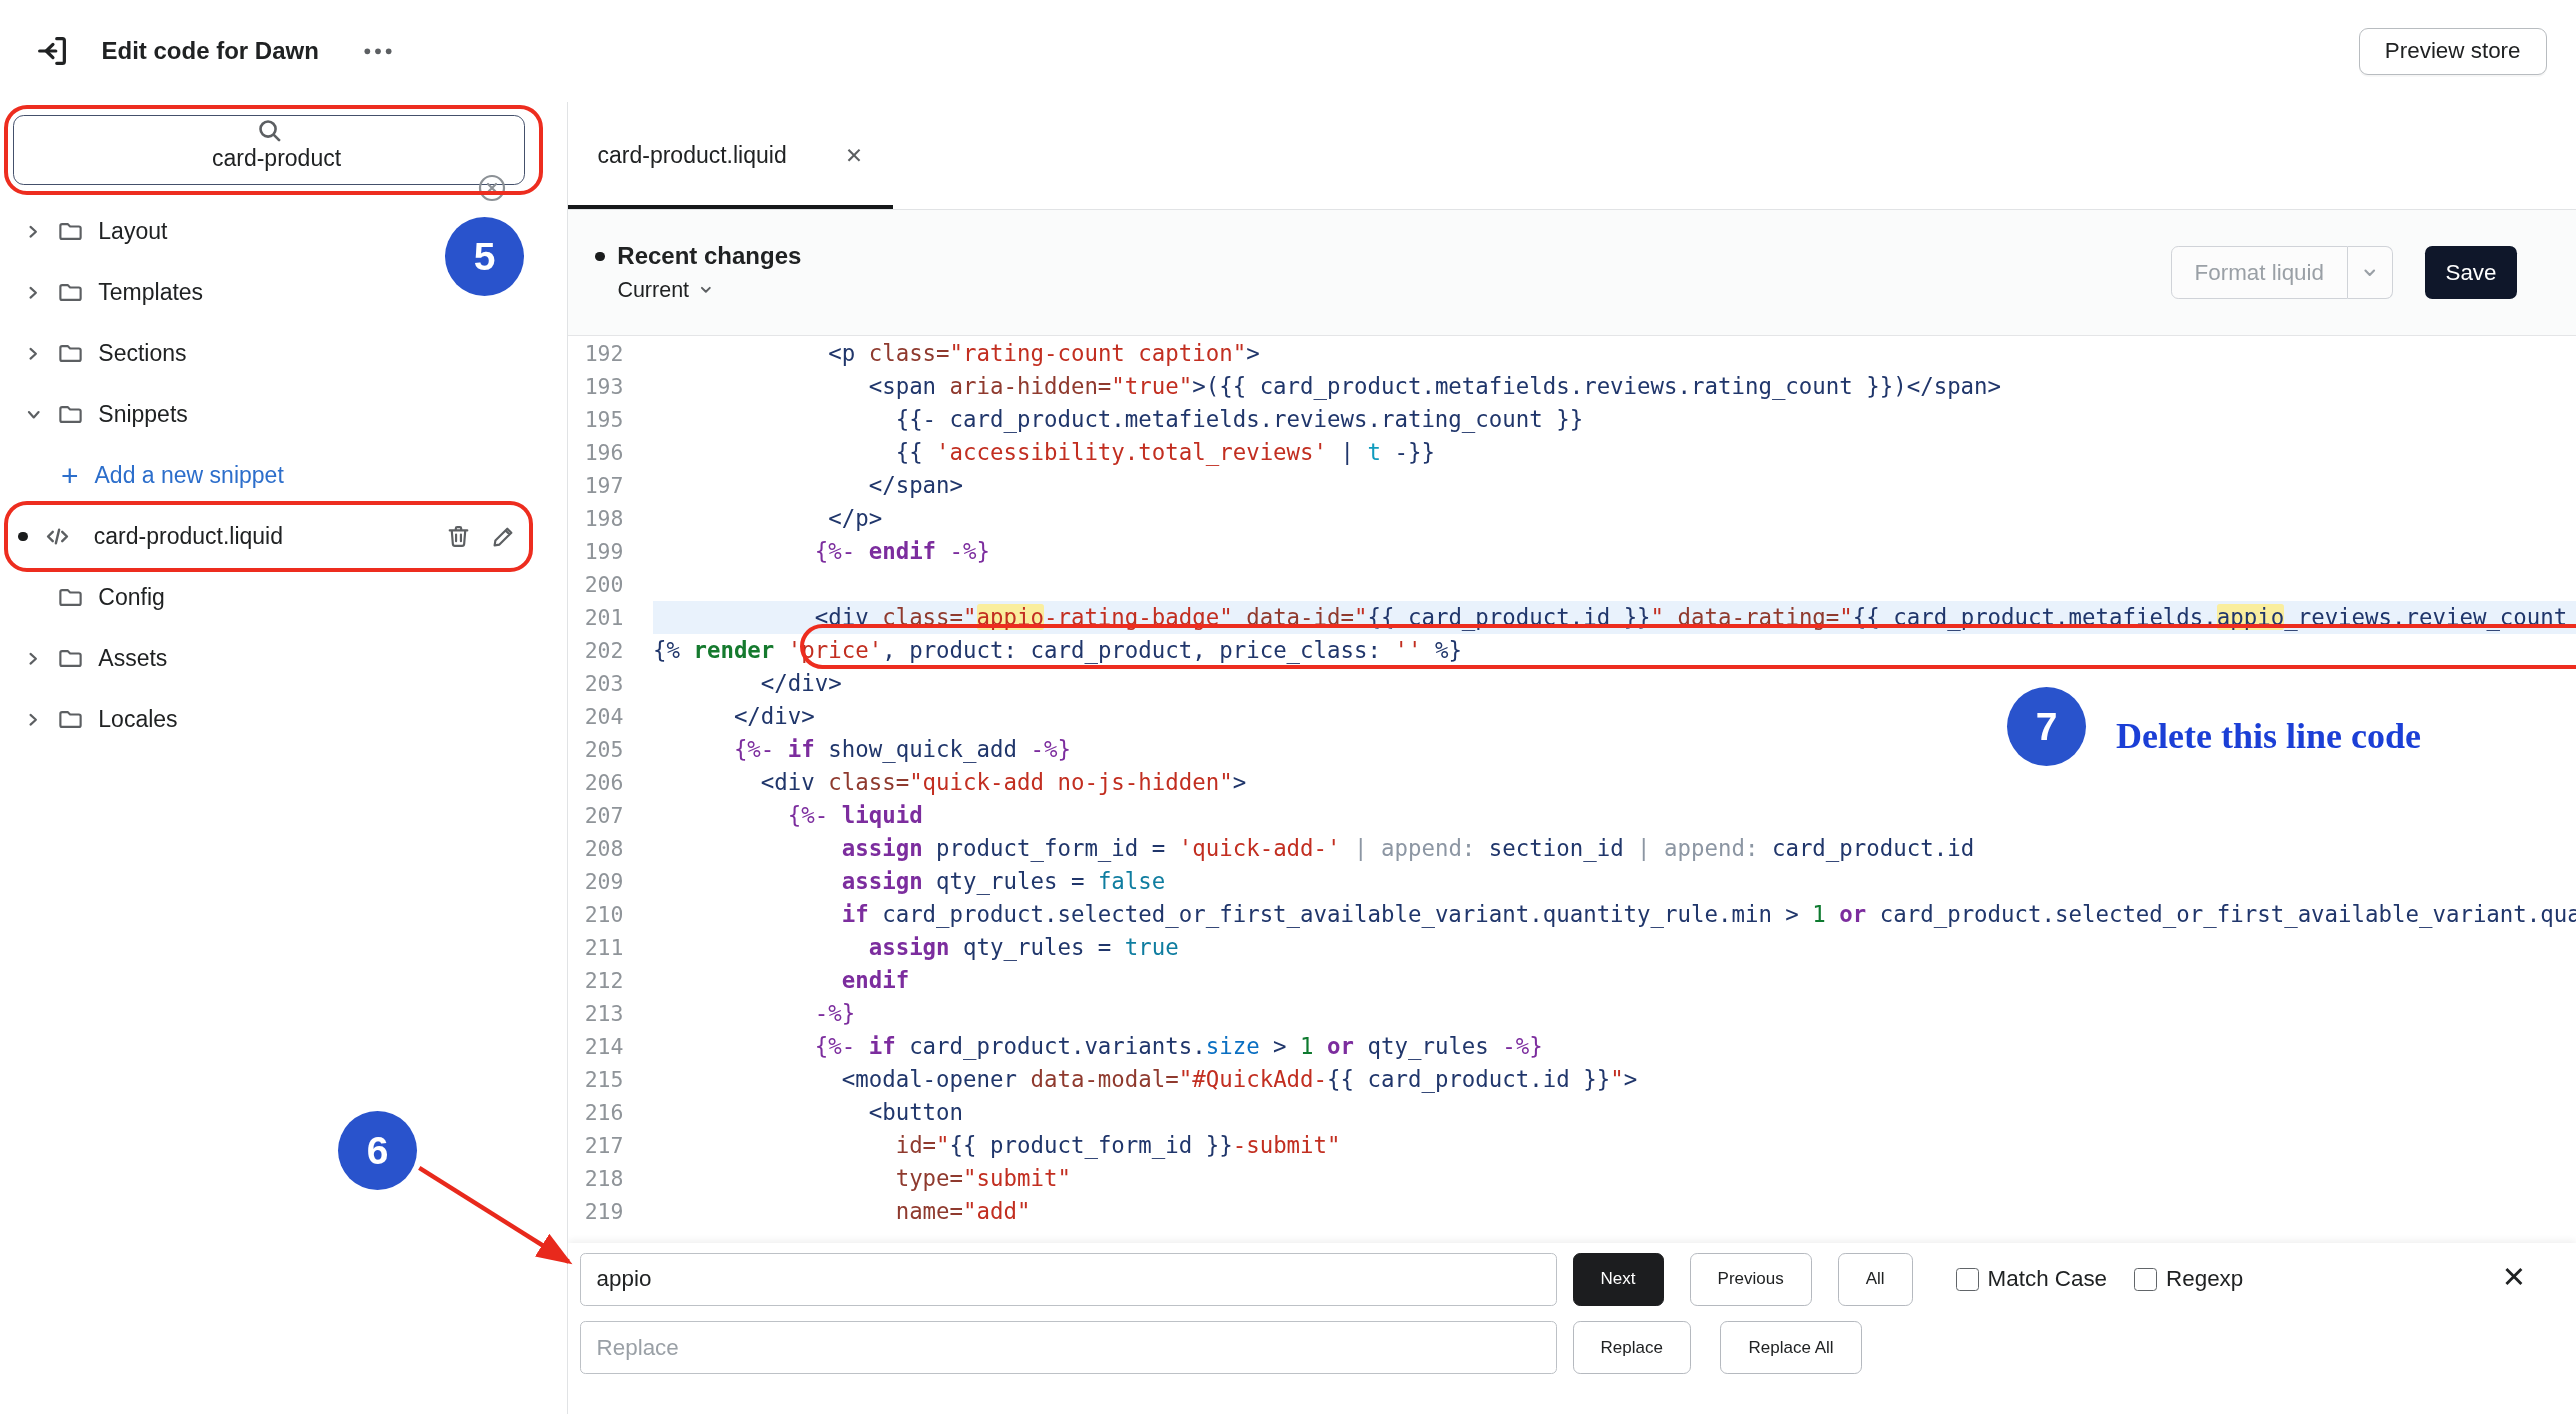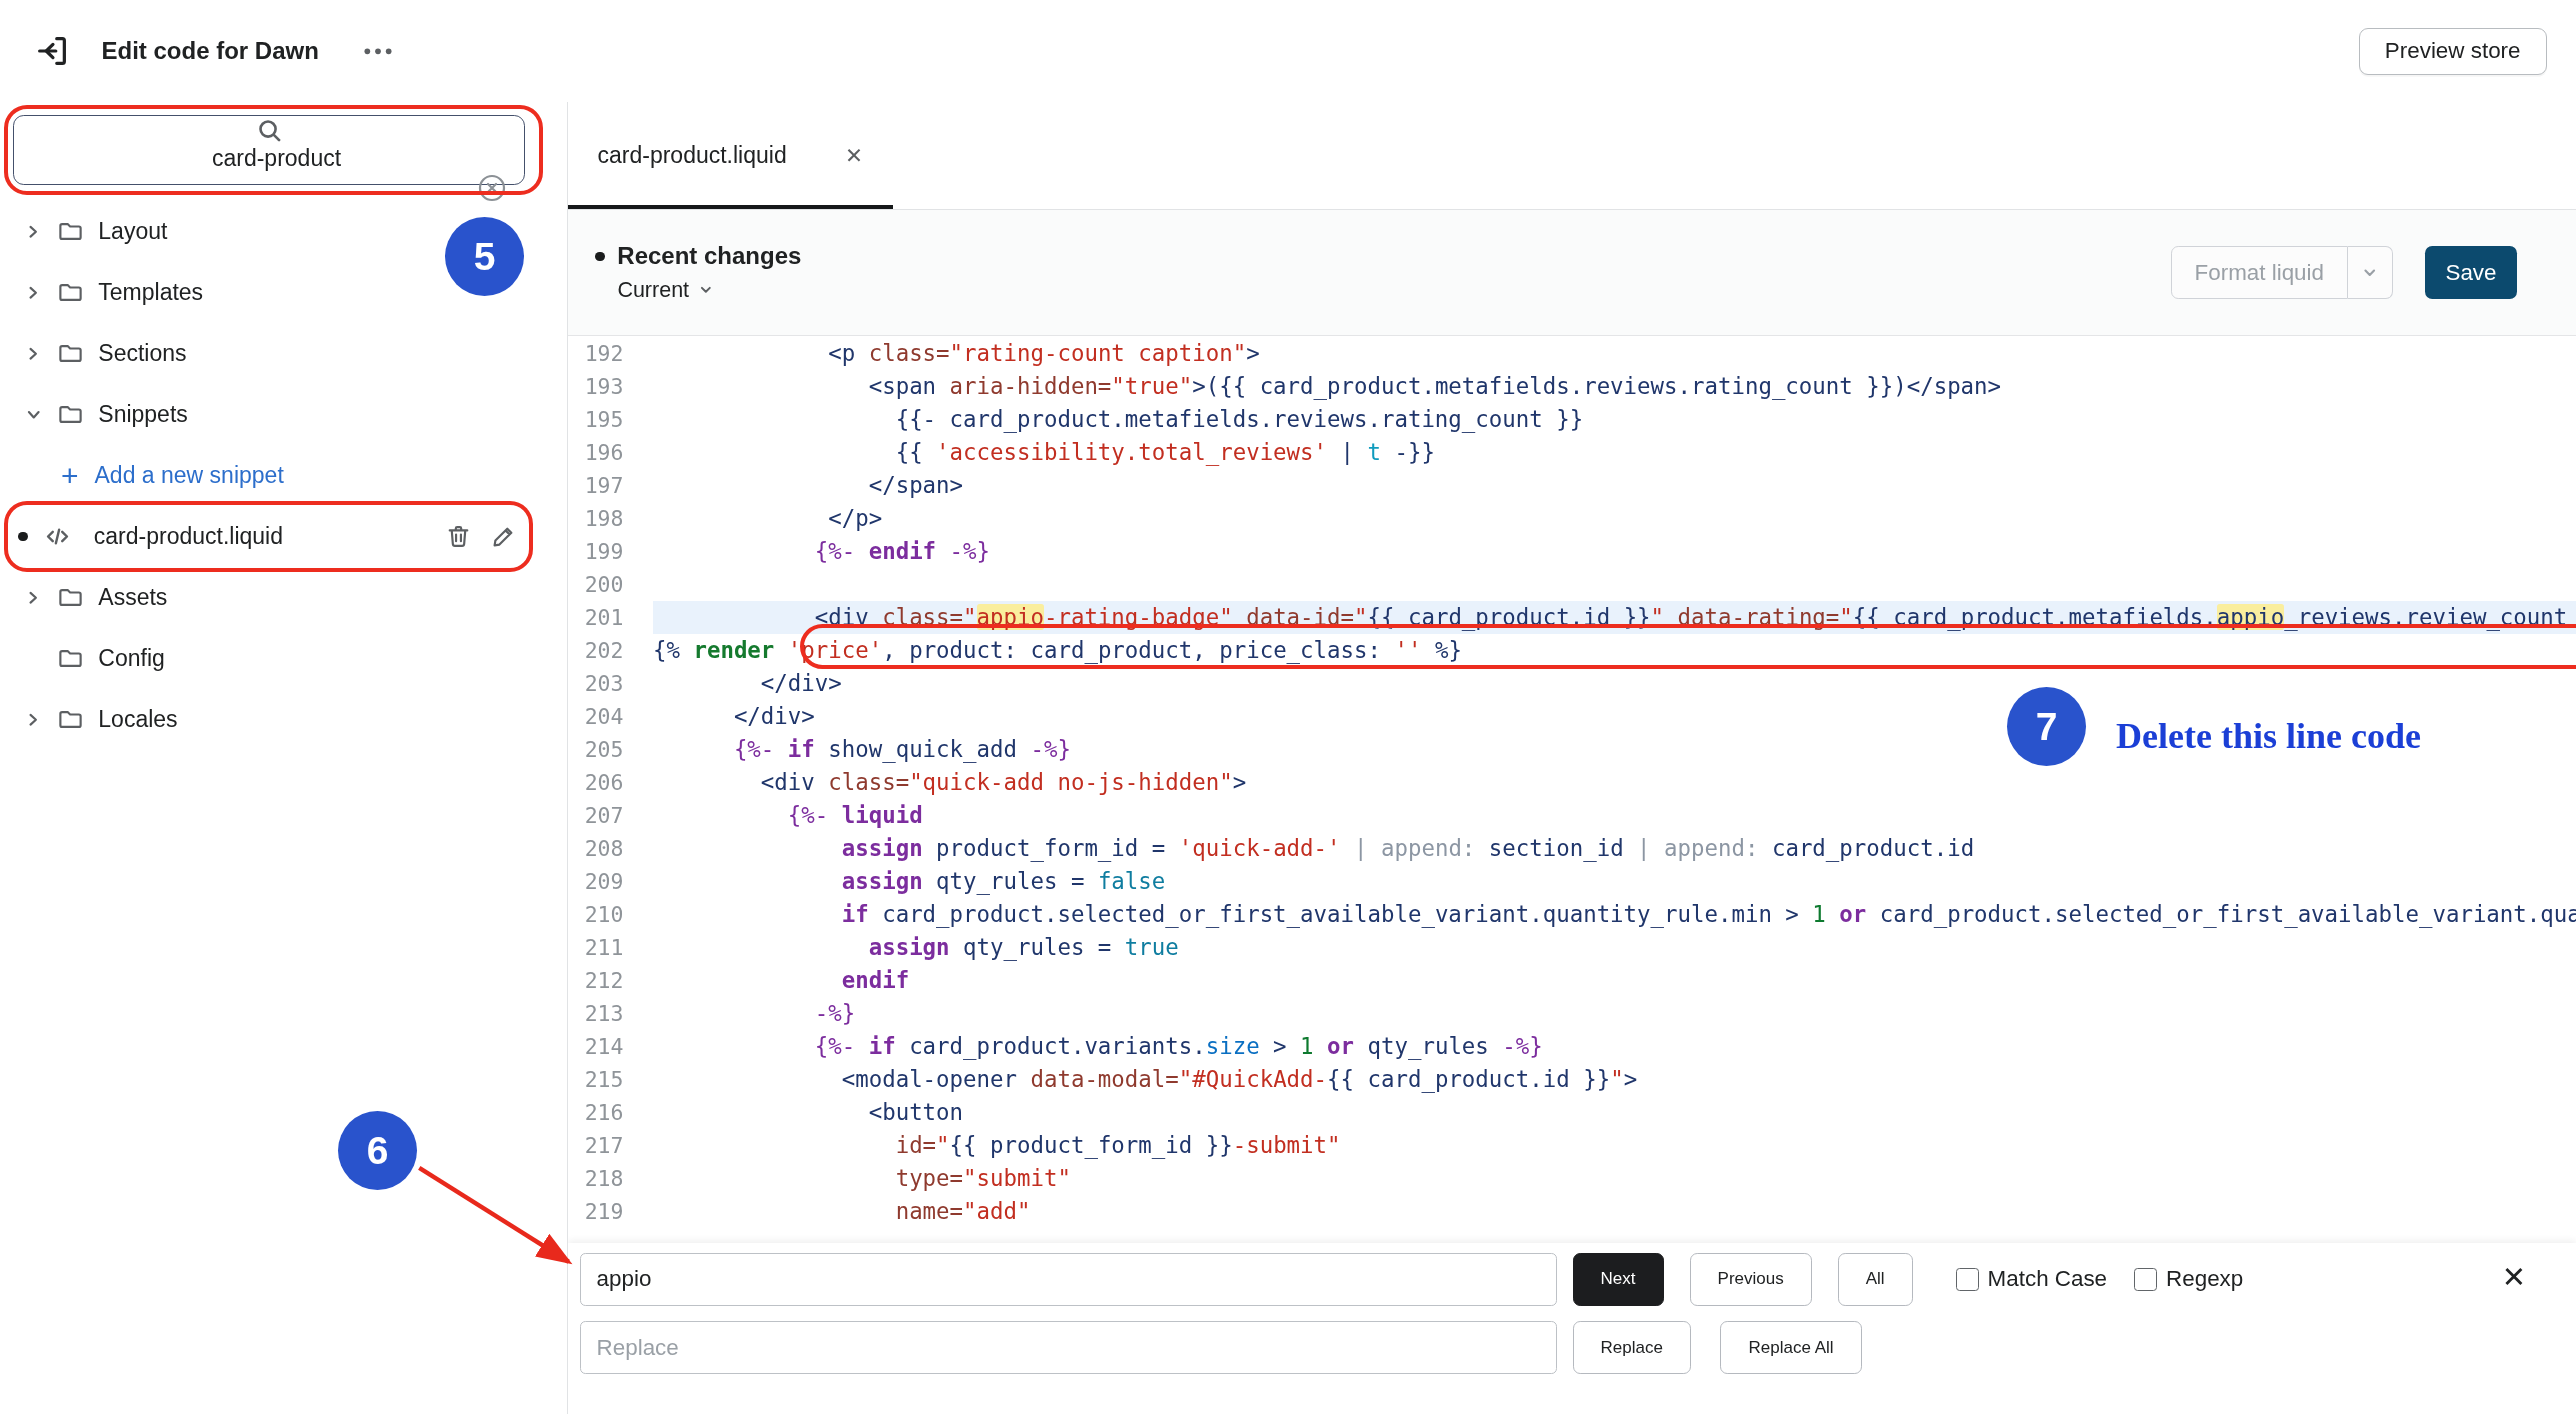--- a/index.html
+++ b/index.html
@@ -54,21 +54,21 @@
   .rc-line { display:flex; align-items:center; }
   .rc-dot { width:9.8px; height:9.8px; border-radius:50%; background:#1a1c1d; }
   .rc-label { margin-left:12.5px; font-size:24px; font-weight:600; color:#202223; }
   .cur-line { margin-left:22.4px; margin-top:7.2px; display:flex; align-items:center; cursor:pointer; }
   .cur-label { font-size:21.5px; color:#202223; }
   .cur-line svg { margin-left:7.2px; }
   .toolbar-right { margin-left:auto; display:flex; align-items:center; }
   .split-btn { display:flex; }
   .split-main { height:53px; padding:0 23px; font-size:22.4px; color:#9aa0a6; background:#fcfcfc; border:0.9px solid #d0d3d8; border-radius:7.2px 0 0 7.2px; cursor:default; font-family:inherit; }
   .split-caret { height:53px; width:45px; background:#fcfcfc; border:0.9px solid #d0d3d8; border-left:none; border-radius:0 7.2px 7.2px 0; display:flex; align-items:center; justify-content:center; cursor:default; }
-  .save-btn { margin-left:32px; height:53px; width:92px; font-size:22.4px; font-weight:500; color:#ffffff; background:#0c4a6e; border:none; border-radius:7.2px; cursor:default; font-family:inherit; }
+  .save-btn { margin-left:32px; height:53px; width:92px; font-size:22.4px; font-weight:500; color:#ffffff; background:#0f172a; border:none; border-radius:7.2px; cursor:default; font-family:inherit; }
 
   
   .code-area { position:absolute; top:235px; left:0; right:0; bottom:0; overflow:hidden; font-family:"DejaVu Sans Mono", monospace; font-size:22.4px; }
   .code-row { display:flex; height:33px; line-height:33px; }
   .gutter { flex:none; width:85px; padding-right:29.5px; text-align:right; color:#8f9499; font-size:21.5px; }
   .code-text { flex:1; white-space:pre; overflow:hidden; }
   .code-row.active .code-text { background:#e9f2fc; }
   .tk-d { color:#20366b; }
   .tk-a { color:#8f3a2e; }
   .tk-s { color:#c22e20; }
@@ -232,41 +232,41 @@
       <button class="icon-btn">
         <span style="display:flex">
             <svg viewBox="0 0 20 20" width="27" height="27" fill="none" stroke="#5c5f62" stroke-width="1.6" stroke-linecap="round" stroke-linejoin="round">
               <path d="M12.8 4.2l3 3L7 16l-3.6.6L4 13l8.8-8.8zM11.5 5.5l3 3"></path>
             </svg>
           </span>
       </button>
     </div>
 
     <div class="tree-row">
+      <span class="chev"></span>
+      <span class="f-icon">
+          <svg viewBox="0 0 20 20" width="27" height="27">
+            <path d="M2.5 5.8c0-.7.6-1.3 1.3-1.3h4.1l1.8 1.8h6.5c.7 0 1.3.6 1.3 1.3v6.6c0 .7-.6 1.3-1.3 1.3H3.8c-.7 0-1.3-.6-1.3-1.3V5.8z" fill="none" stroke="#5c5f62" stroke-width="1.6"></path>
+          </svg>
+        </span>
+      <span class="t-label">Config</span>
+    </div>
+
+    <div class="tree-row">
       <span class="chev">
           <svg viewBox="0 0 20 20" width="21.5" height="21.5">
             <path d="M7 5.5l5 4.5-5 4.5" fill="none" stroke="#5c5f62" stroke-width="2" stroke-linecap="round" stroke-linejoin="round"></path>
           </svg>
         </span>
       <span class="f-icon">
           <svg viewBox="0 0 20 20" width="27" height="27">
             <path d="M2.5 5.8c0-.7.6-1.3 1.3-1.3h4.1l1.8 1.8h6.5c.7 0 1.3.6 1.3 1.3v6.6c0 .7-.6 1.3-1.3 1.3H3.8c-.7 0-1.3-.6-1.3-1.3V5.8z" fill="none" stroke="#5c5f62" stroke-width="1.6"></path>
           </svg>
         </span>
       <span class="t-label">Assets</span>
-    </div>
-
-    <div class="tree-row">
-      <span class="chev"></span>
-      <span class="f-icon">
-          <svg viewBox="0 0 20 20" width="27" height="27">
-            <path d="M2.5 5.8c0-.7.6-1.3 1.3-1.3h4.1l1.8 1.8h6.5c.7 0 1.3.6 1.3 1.3v6.6c0 .7-.6 1.3-1.3 1.3H3.8c-.7 0-1.3-.6-1.3-1.3V5.8z" fill="none" stroke="#5c5f62" stroke-width="1.6"></path>
-          </svg>
-        </span>
-      <span class="t-label">Config</span>
     </div>
 
     <div class="tree-row">
       <span class="chev">
           <svg viewBox="0 0 20 20" width="21.5" height="21.5">
             <path d="M7 5.5l5 4.5-5 4.5" fill="none" stroke="#5c5f62" stroke-width="2" stroke-linecap="round" stroke-linejoin="round"></path>
           </svg>
         </span>
       <span class="f-icon">
           <svg viewBox="0 0 20 20" width="27" height="27">

